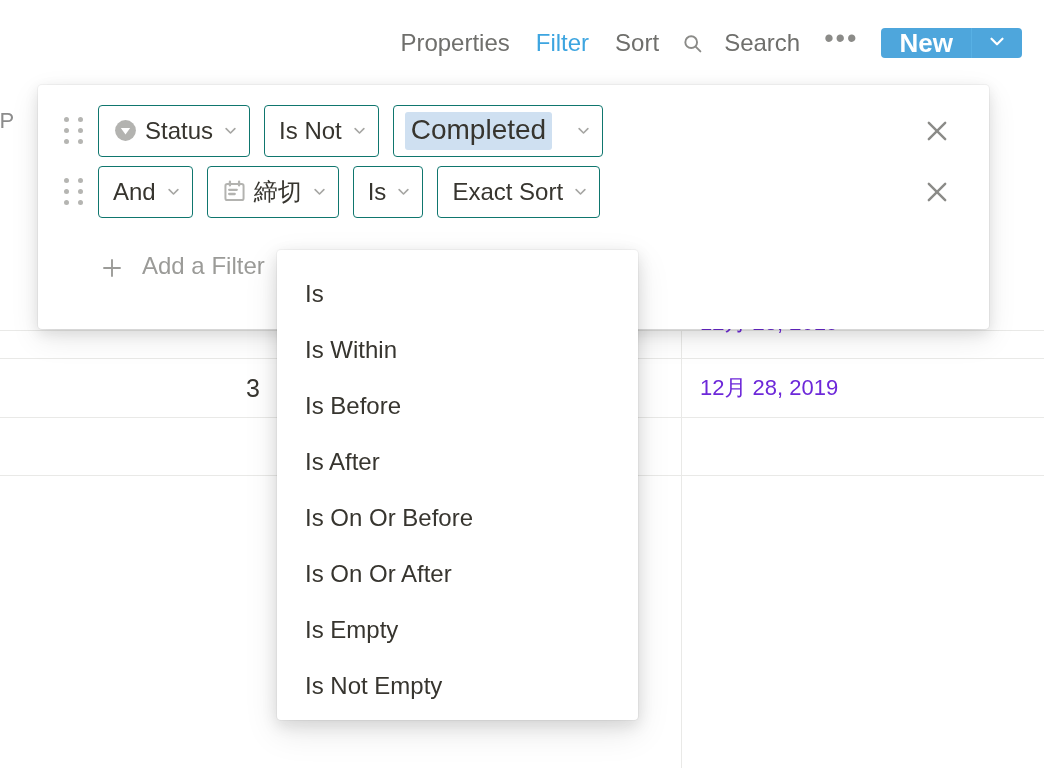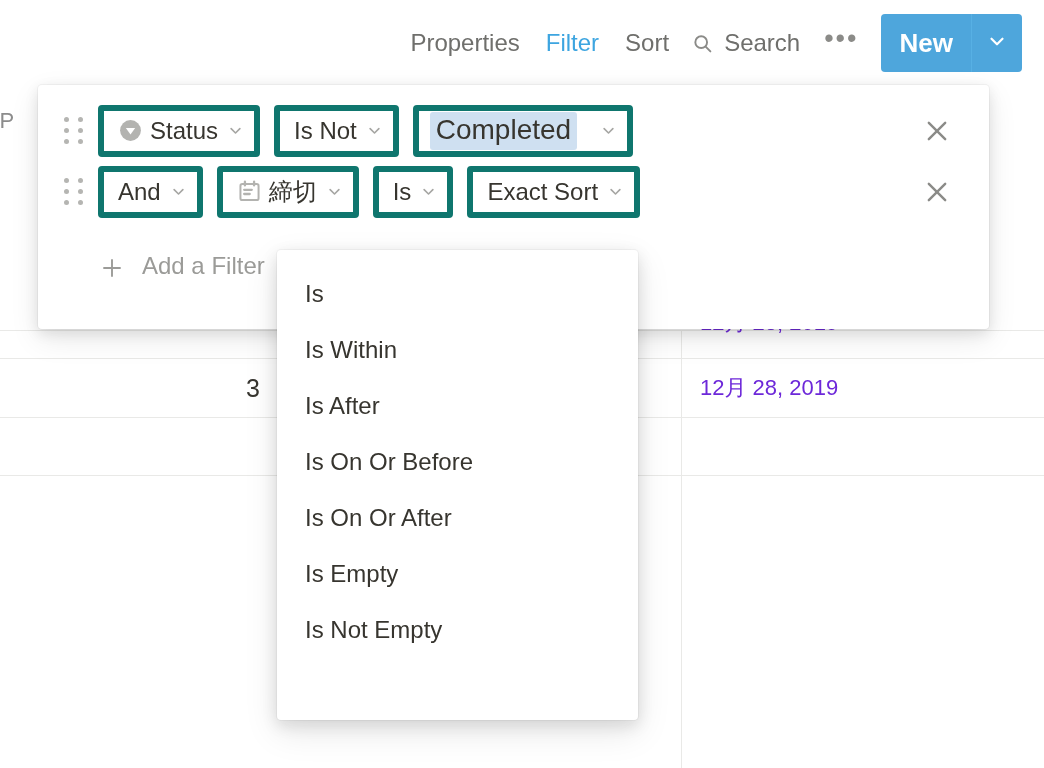--- a/index.html
+++ b/index.html
@@ -40,29 +40,29 @@
   .toolbar {
     position:absolute; left:0; top:0; width:1044px; height:86px;
     display:flex; align-items:center; justify-content:flex-end;
     padding-right:22px; gap:0px;
   }
   .tb-item {
     font-size:24px; color:#6f6f6c; padding:0 13px; white-space:nowrap;
     line-height:1;
   }
   .tb-item.active { color:#3da5e0; }
-  .tb-search { display:flex; align-items:center; gap:11px; padding:0 12px 0 10px; }
+  .tb-search { display:flex; align-items:center; gap:21px; padding:0 12px 0 10px; }
   .tb-search .lbl { font-size:24px; color:#6f6f6c; }
   .icon-search { width:21px; height:21px; display:block; }
   .tb-dots {
     font-size:27px; color:#8b8b88; padding:0 14px 9px 12px; line-height:1;
     letter-spacing:2px;
   }
   .new-btn {
-    display:flex; align-items:stretch; height:58px; border-radius:4px;
+    display:flex; align-items:stretch; height:30px; border-radius:4px;
     overflow:hidden; margin-left:8px;
   }
   .new-btn .main {
     background:#4ea6dc; color:#fff; font-size:26px; font-weight:bold;
     display:flex; align-items:center; padding:0 18px 0 19px;
   }
   .new-btn .split {
     background:#4ea6dc; width:51px; display:flex; align-items:center;
     justify-content:center; border-left:1px solid #57b0e4;
   }
@@ -77,21 +77,21 @@
   }
   .filter-row { display:flex; align-items:center; height:61px; padding-left:22px; position:relative; }
   .drag-handle {
     width:26px; height:26px; display:grid; grid-template-columns:repeat(2,5px);
     grid-template-rows:repeat(3,5px); gap:6px 9px; align-content:center;
     justify-content:center; margin-right:12px; flex:none;
   }
   .drag-handle i { width:5px; height:5px; border-radius:50%; background:#b5b5b2; display:block; }
 
   .chip {
-    height:52px; border:6px solid #0f766e; border-radius:4px;
+    height:52px; border:1px solid #0f766e; border-radius:4px;
     display:flex; align-items:center; padding:0 11px 0 14px; gap:7px;
     background:#fff; margin-right:14px; white-space:nowrap;
   }
   .chip .label { font-size:24px; color:#37352f; }
   .chip .label.muted { color:#9b9b98; }
   .chip .pill {
     font-size:28px; color:#37352f; background:#cfe0f1;
     padding:2px 6px 4px 6px; border-radius:3px;
   }
   .caret { width:15px; height:15px; flex:none; display:block; margin-left:3px; }
@@ -304,20 +304,21 @@
           <line x1="4" y1="12" x2="20" y2="12"></line>
         </svg>
       </span>
       <span class="label">Add a Filter</span>
     </div>
   </div>
 
   <div class="menu">
     <div class="menu-item">Is</div>
     <div class="menu-item">Is Within</div>
+    <div class="menu-item">Is Before</div>
     <div class="menu-item">Is After</div>
     <div class="menu-item">Is On Or Before</div>
     <div class="menu-item">Is On Or After</div>
     <div class="menu-item">Is Empty</div>
     <div class="menu-item">Is Not Empty</div>
   </div>
 
 </div>
 
 </body></html>

